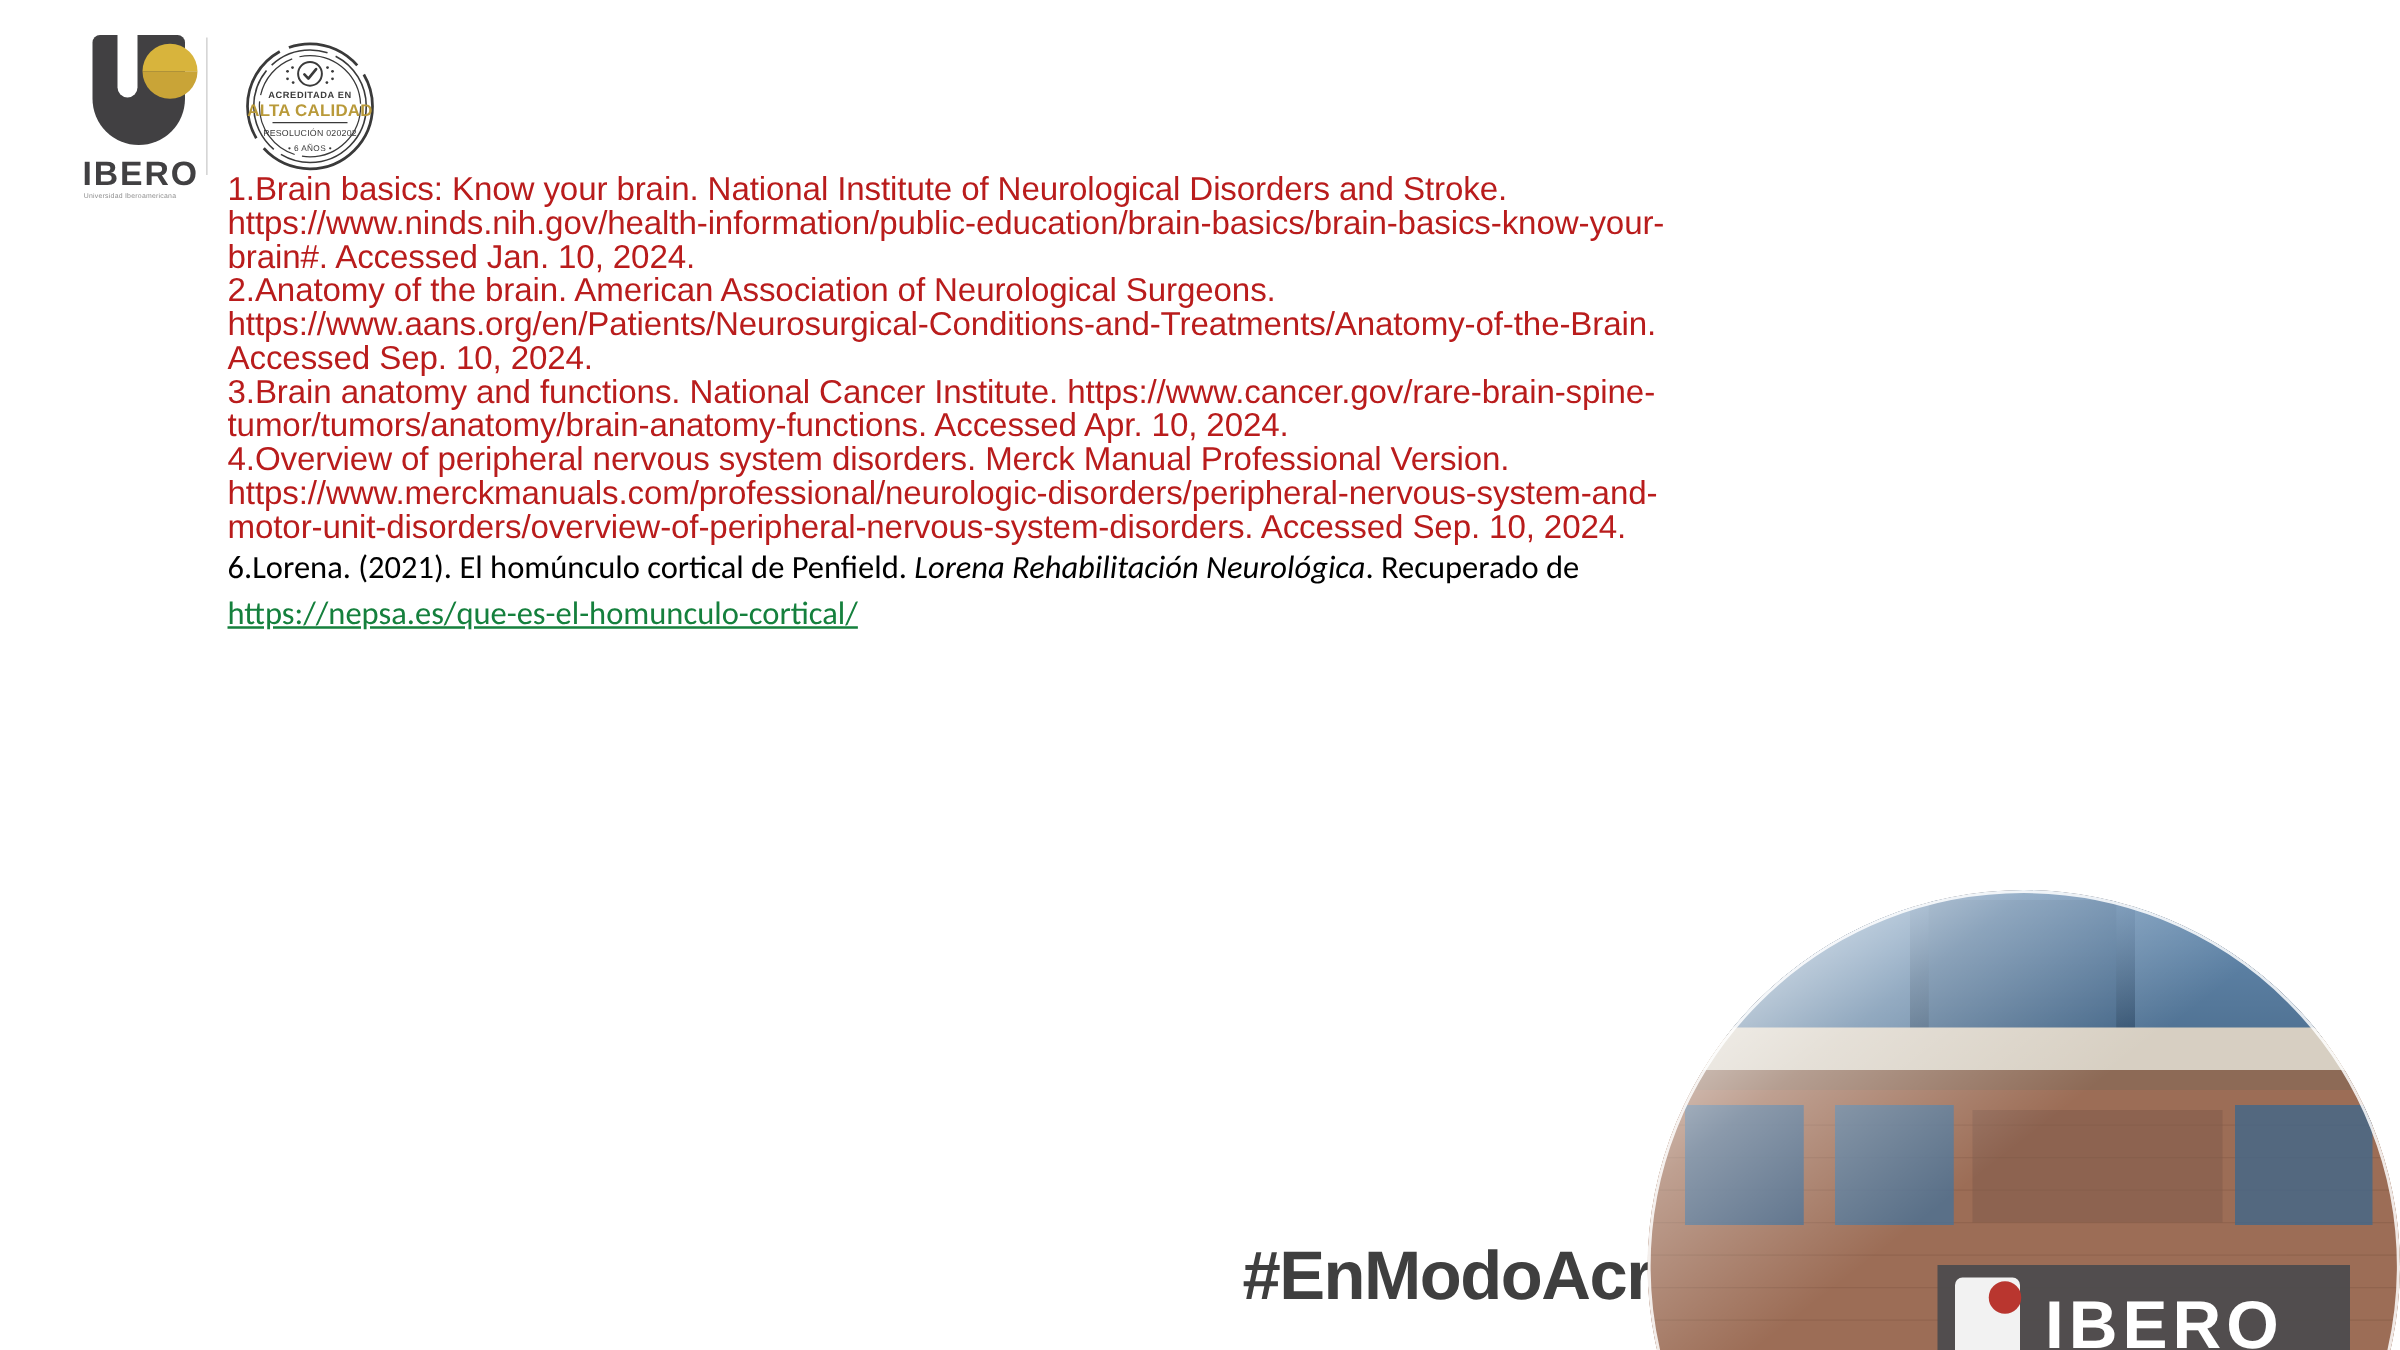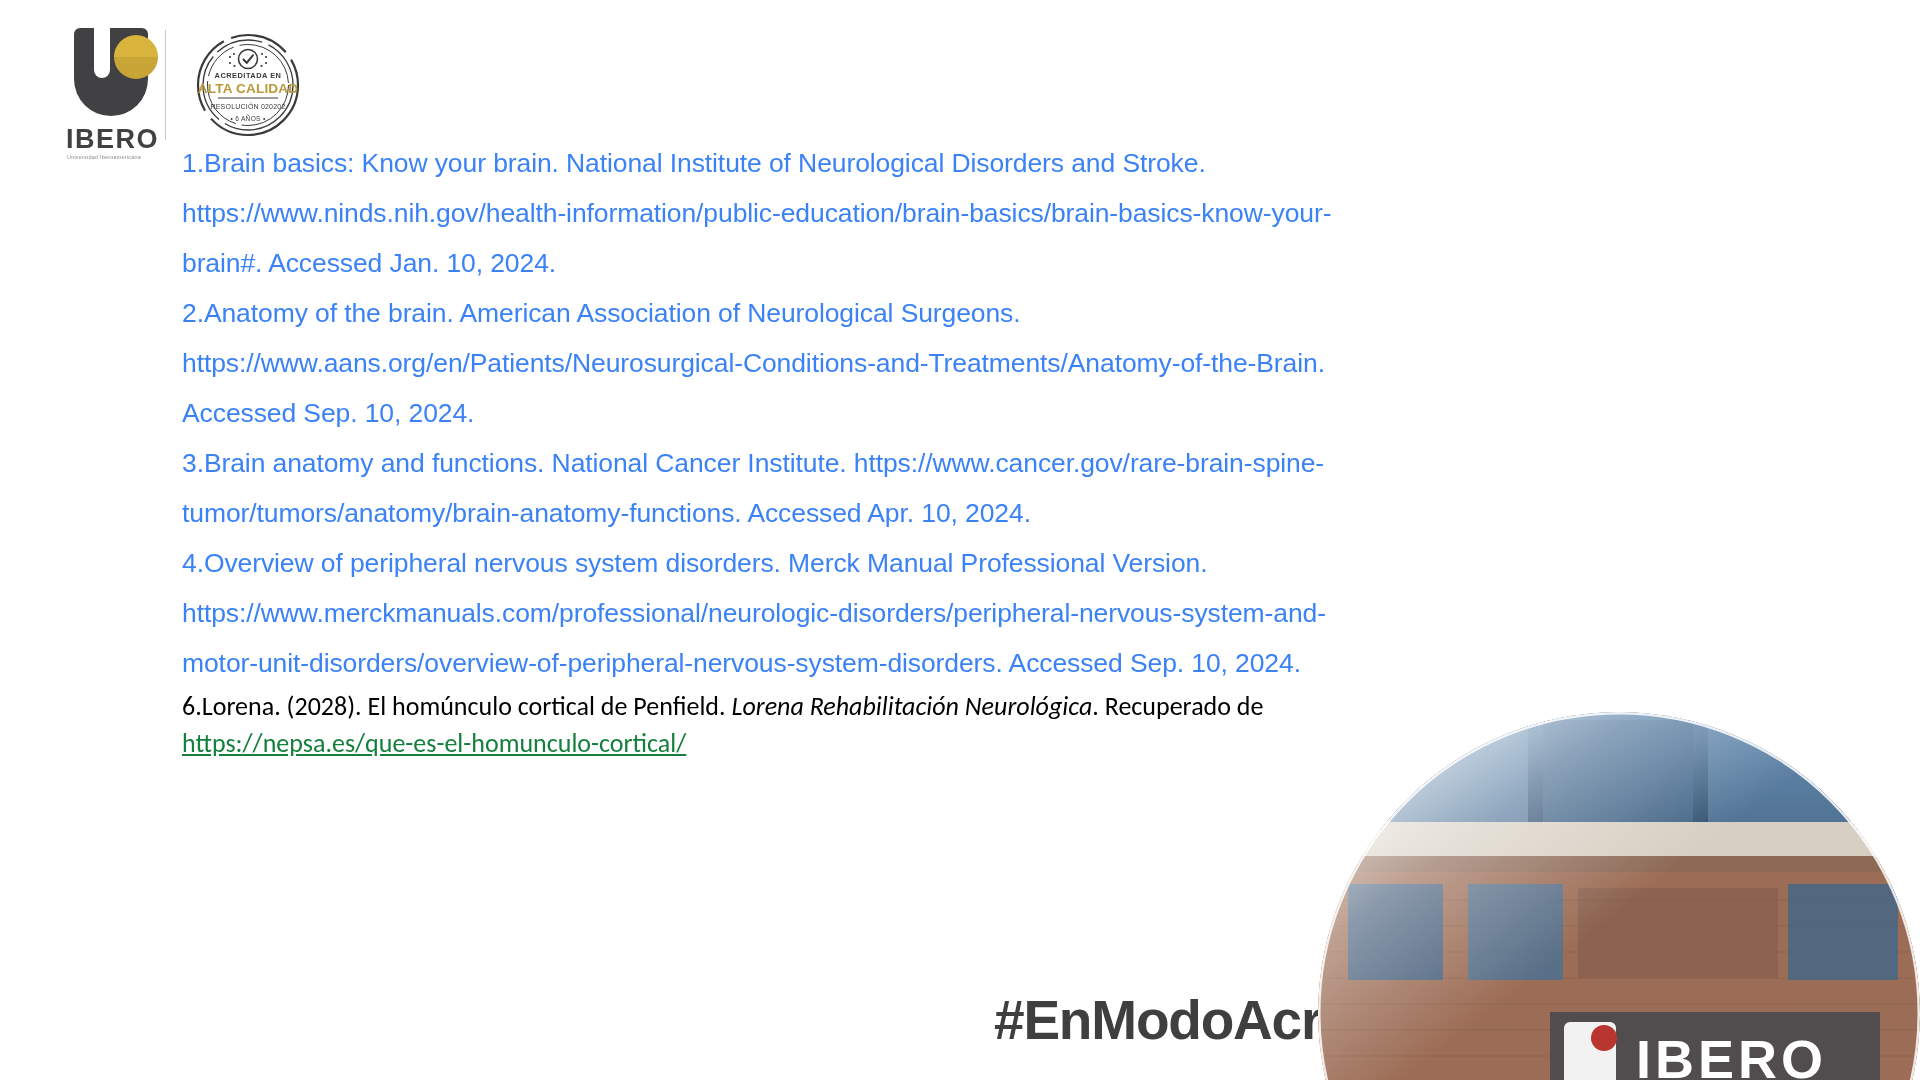--- a/index.html
+++ b/index.html
@@ -55,22 +55,22 @@
   #seal { position:absolute; left:196px; top:33px; width:104px; height:104px; }
   #seal svg { display:block; }
 
   
   #references {
     position:absolute; left:182px; top:138px; width:1210px;
   }
   .ref-arial {
     font-family:"Liberation Sans", sans-serif;
     font-size:26.5px;
-    line-height:50px;
-    color:#3b82f6;
+    line-height:27px;
+    color:#b91c1c;
     letter-spacing:-.1px;
   }
   .ref-calibri {
     font-family:"Carlito","Liberation Sans", sans-serif;
     font-size:26px;
     line-height:37px;
     color:#000000;
   }
   .ref-calibri em { font-style:italic; }
   .ref-link {
@@ -137,21 +137,21 @@
     </svg>
   </div>
 </div>
 
 <div id="references">
   <p class="ref-arial"><span>1.Brain basics: Know your brain. National Institute of Neurological Disorders and Stroke. https://www.ninds.nih.gov/health-information/public-education/brain-basics/brain-basics-know-your-brain#. Accessed Jan. 10, 2024.</span></p>
   <p class="ref-arial"><span>2.Anatomy of the brain. American Association of Neurological Surgeons. https://www.aans.org/en/Patients/Neurosurgical-Conditions-and-Treatments/Anatomy-of-the-Brain. Accessed Sep. 10, 2024.</span></p>
   <p class="ref-arial"><span>3.Brain anatomy and functions. National Cancer Institute. https://www.cancer.gov/rare-brain-spine-tumor/tumors/anatomy/brain-anatomy-functions. Accessed Apr. 10, 2024.</span></p>
   <p class="ref-arial"><span>4.Overview of peripheral nervous system disorders. Merck Manual Professional Version. https://www.merckmanuals.com/professional/neurologic-disorders/peripheral-nervous-system-and-motor-unit-disorders/overview-of-peripheral-nervous-system-disorders. Accessed Sep. 10, 2024.</span></p>
 
-  <p class="ref-calibri"><span>6.</span><span>Lorena. (2028). El homúnculo cortical de Penfield. </span><em>Lorena Rehabilitación Neurológica</em><span>. Recuperado de </span><a href="#" class="ref-link">https://nepsa.es/que-es-el-homunculo-cortical/</a></p>
+  <p class="ref-calibri"><span>6.</span><span>Lorena. (2021). El homúnculo cortical de Penfield. </span><em>Lorena Rehabilitación Neurológica</em><span>. Recuperado de </span><a href="#" class="ref-link">https://nepsa.es/que-es-el-homunculo-cortical/</a></p>
 </div>
 
 <div id="hashtag">#EnModoAcreditados</div>
 
 <div id="photo">
   <svg width="602" height="602" viewBox="0 0 602 602">
     <defs>
       <clipPath id="circ">
           <circle cx="301" cy="301" r="301"></circle>
         </clipPath>

